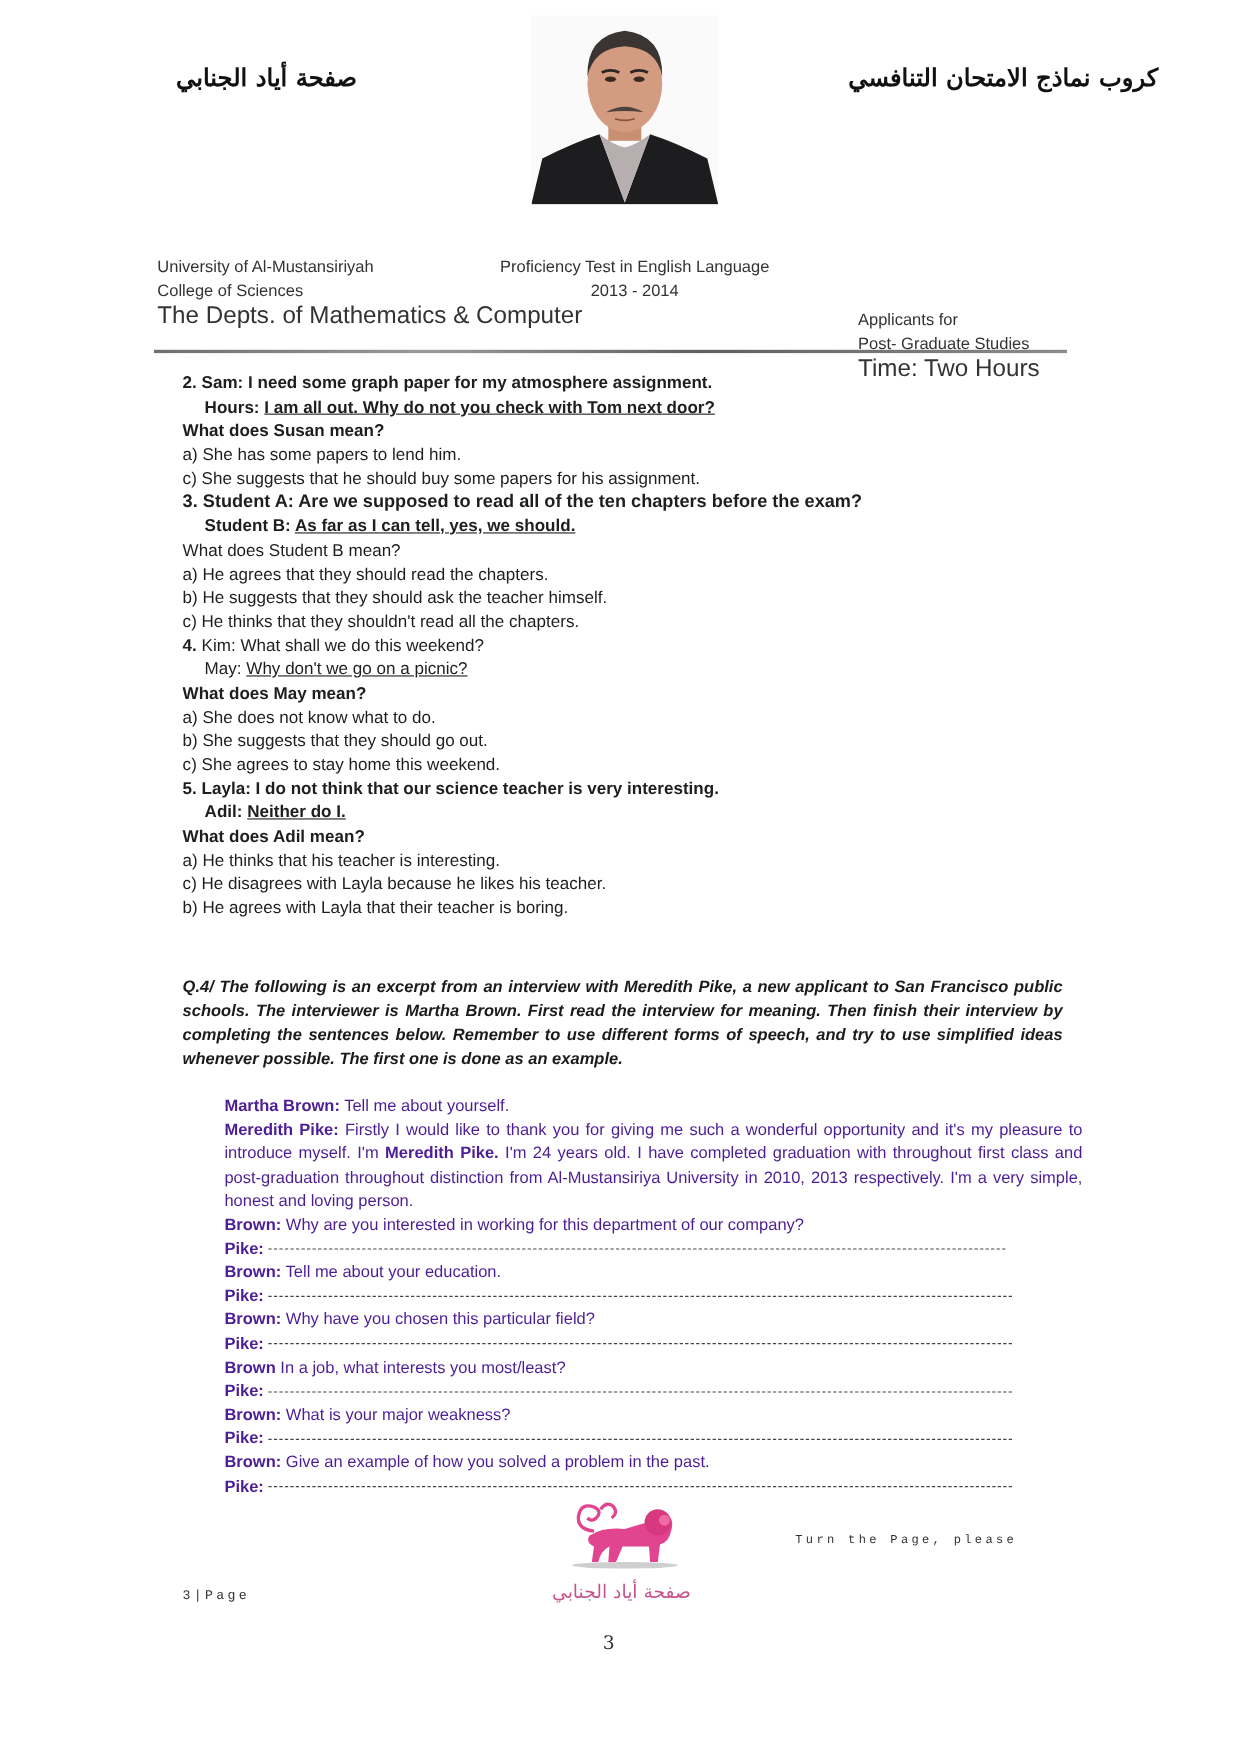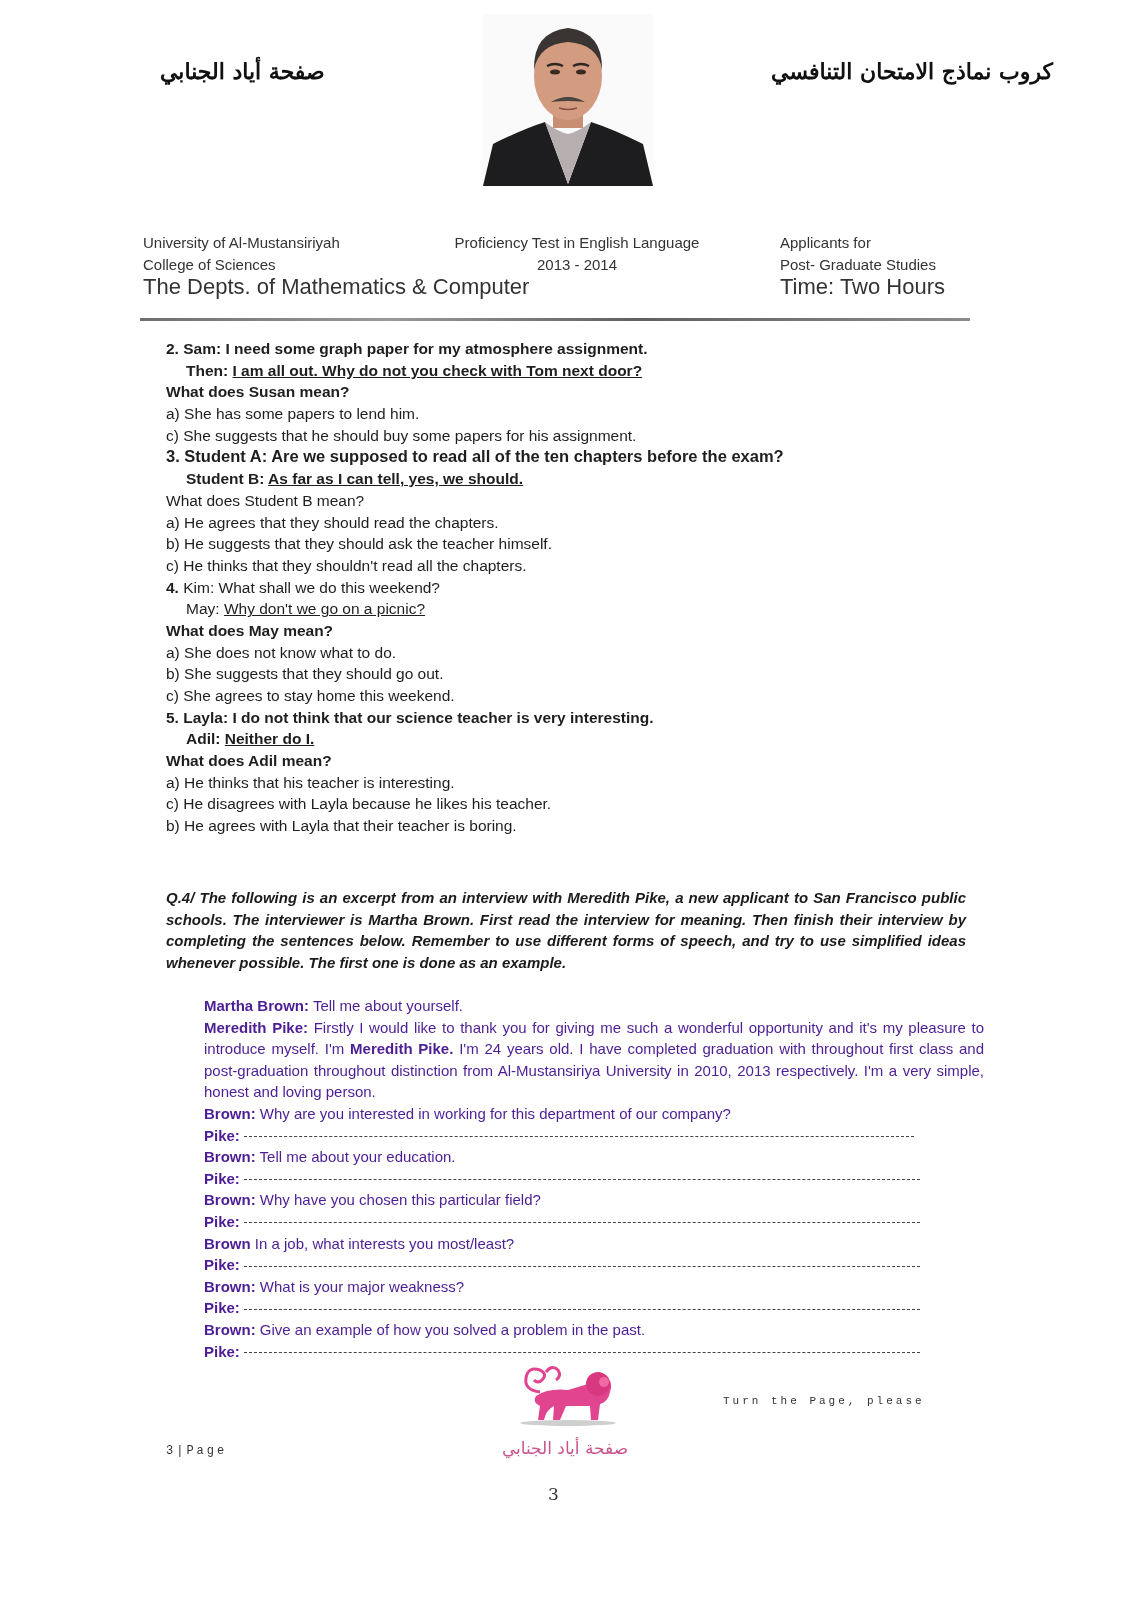--- a/index.html
+++ b/index.html
@@ -18,21 +18,21 @@
 
   .photo {
     position: absolute; left: 483px; top: 14px; width: 170px; height: 172px;
     background: #fbfbfb; overflow: hidden;
   }
 
   
   .hdr-col { position: absolute; top: 232px; font-size: 15px; color: #333; line-height: 22px; }
   .hdr-col.left { left: 143px; }
   .hdr-col.center { left: 437px; text-align: center; width: 280px; }
-  .hdr-col.right { left: 780px; }
+  .hdr-col.right { left: 780px; margin-top: 48px; }
   .hdr-col .big { font-size: 22px; }
   .rule {
     position: absolute; left: 140px; top: 318px; width: 830px; height: 3px;
     background: linear-gradient(90deg, #555, #888 30%, #444 60%, #777);
     opacity: 0.85;
   }
 
   
   .content { position: absolute; left: 166px; top: 338px; width: 800px; font-size: 15.5px; color: #1e1e1e; }
   .line { height: 21.7px; line-height: 21.7px; white-space: nowrap; }
@@ -106,21 +106,21 @@
   <div>Applicants for</div>
   <div>Post- Graduate Studies</div>
   <div class="big">Time: Two Hours</div>
 </div>
 <div class="rule"></div>
 
 <div class="content">
 
   <div>
     <div class="line b"><span>2.</span> <span>Sam:</span> <span>I need some graph paper for my atmosphere assignment.</span></div>
-    <div class="line indent b"><span>Then:</span> <span class="u">I am all out. Why do not you check with Tom next door?</span></div>
+    <div class="line indent b"><span>Hours:</span> <span class="u">I am all out. Why do not you check with Tom next door?</span></div>
     <div class="line b">What does Susan mean?</div>
     <div class="line">a) She has some papers to lend him.</div>
     <div class="line">c) She suggests that he should buy some papers for his assignment.</div>
   </div>
 
   <div>
     <div class="line b" style="font-size:16.5px"><span>3.</span> <span>Student A:</span> <span>Are we supposed to read all of the ten chapters before the exam?</span></div>
     <div class="line indent b"><span>Student B:</span> <span class="u">As far as I can tell, yes, we should.</span></div>
     <div class="line">What does Student B mean?</div>
     <div class="line">a) He agrees that they should read the chapters.</div>

